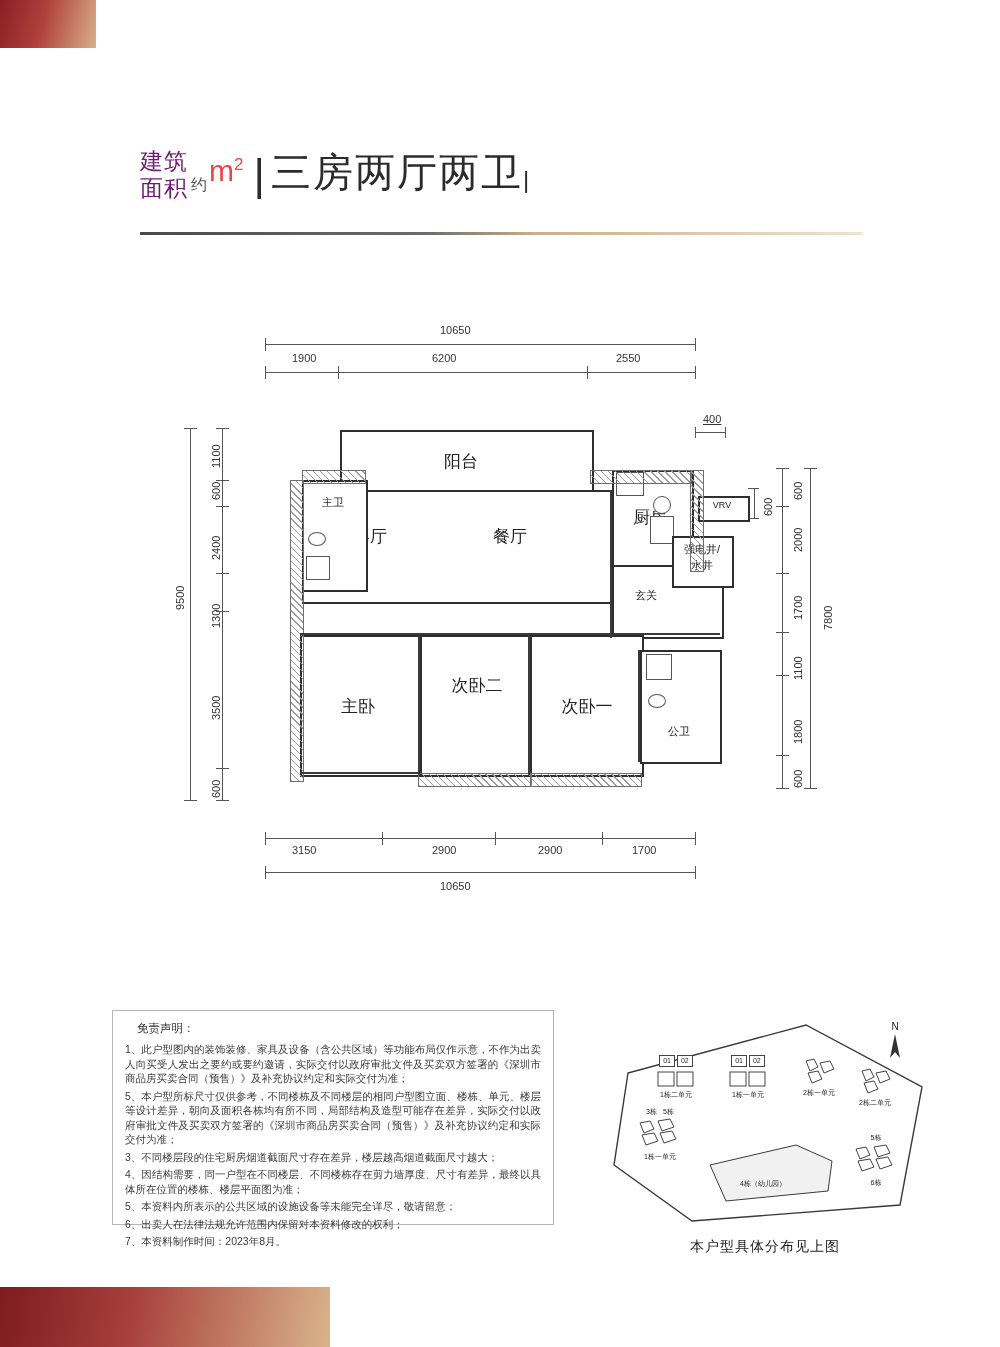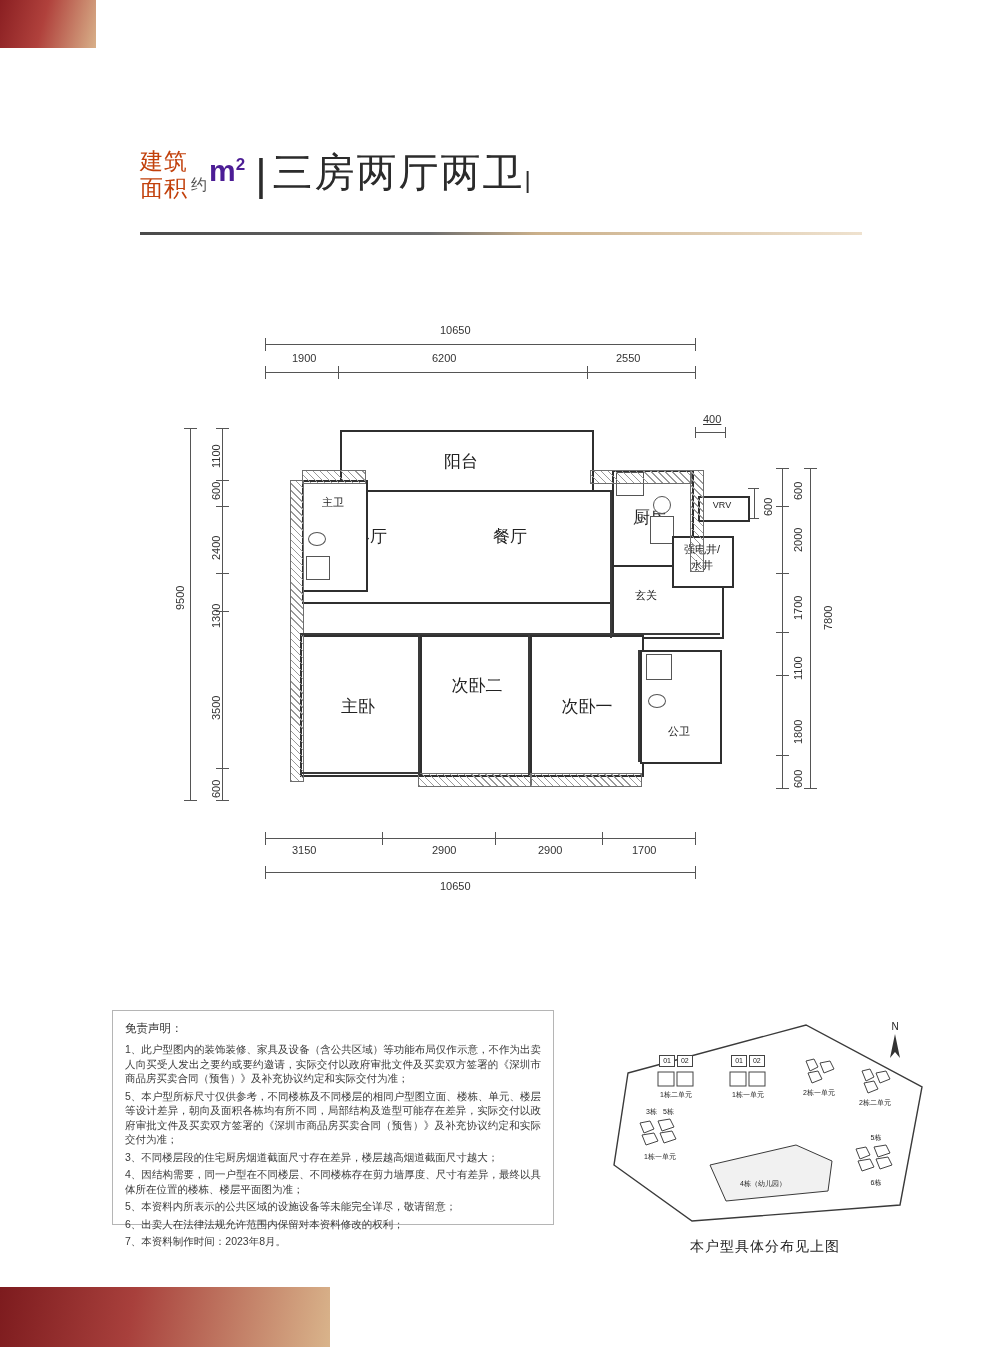--- a/index.html
+++ b/index.html
@@ -11,24 +11,24 @@
   
   .corner-tl{position:absolute;left:0;top:0;width:96px;height:48px;
     background:linear-gradient(105deg,#8a1f22 0%, #b0413c 45%, #d8b089 100%);}
   .corner-bl{position:absolute;left:0;bottom:0;width:330px;height:60px;
     background:linear-gradient(100deg,#7d1b1e 0%, #a8403c 40%, #d9b48b 100%);}
 
   
   .header{position:absolute;left:140px;top:126px;width:720px;height:110px;}
   .title-row{display:flex;align-items:flex-end;height:84px;}
   .t-stack{display:flex;flex-direction:column;justify-content:center;
-    font-size:23px;line-height:27px;color:#c2410c;letter-spacing:1px;padding-bottom:8px;}
+    font-size:23px;line-height:27px;color:#701a75;letter-spacing:1px;padding-bottom:8px;}
   .t-approx{font-size:16px;color:#555;align-self:flex-end;padding:0 2px 14px 3px;}
   .t-big{font-size:66px;line-height:66px;font-weight:700;color:#2b2b2b;letter-spacing:-1px;}
-  .t-sq{font-size:30px;font-weight:700;color:#4c1d95;padding-bottom:22px;}
+  .t-sq{font-size:30px;font-weight:400;color:#ef4444;padding-bottom:22px;}
   .t-sup{font-size:17px;vertical-align:super;}
   .t-div{font-size:44px;color:#2b2b2b;padding:0 6px 10px 10px;font-weight:300;}
   .t-rooms{font-size:40px;color:#2b2b2b;letter-spacing:2px;padding-bottom:10px;}
   .t-tail{font-size:24px;color:#2b2b2b;padding-bottom:16px;}
   .rule{position:absolute;left:140px;top:232px;width:722px;height:3px;
     background:linear-gradient(90deg,#4a4a4a 0%,#6d6d6d 40%,#cbb08a 55%,#efe2cf 100%);}
 
   
   .plan{position:absolute;left:150px;top:320px;width:700px;height:600px;}
   .dimtext{position:absolute;font-size:11px;color:#333;white-space:nowrap;}
@@ -43,21 +43,21 @@
     border:1px solid #6e6e6e;}
   .rlabel{position:absolute;font-size:17px;color:#222;white-space:nowrap;text-align:center;}
   .rlabel.sm{font-size:11px;text-align:center;}
   .thinwall{position:absolute;background:#3a3a3a;}
   .fixture{position:absolute;border:1px solid #555;background:#fff;}
   .fixture.round{border-radius:50%;}
 
   
   .disc{position:absolute;left:112px;top:1010px;width:442px;height:215px;
     border:1px solid #b5b5b5;background:#fff;padding:10px 12px;box-sizing:border-box;}
-  .disc h4{margin:0 0 6px 0;font-size:11.5px;font-weight:normal;color:#333;}
+  .disc h4{margin:0 0 6px 12px;font-size:11.5px;font-weight:normal;color:#333;}
   .disc p{margin:0 0 3px 0;font-size:10.5px;line-height:14.5px;color:#3b3b3b;text-align:justify;}
 
   
   .site{position:absolute;left:600px;top:1015px;width:330px;height:220px;}
   .site-poly{position:absolute;inset:0;}
   .site-caption{position:absolute;left:600px;top:1238px;width:330px;text-align:center;
     font-size:14px;color:#222;letter-spacing:1px;}
   .bldg{position:absolute;font-size:7px;color:#222;text-align:center;white-space:nowrap;}
   .bchip{display:inline-block;border:1px solid #444;background:#fff;padding:0 3px;font-size:7px;line-height:10px;}
   .compass{position:absolute;right:18px;top:6px;width:34px;height:46px;text-align:center;font-size:10px;color:#222;}

